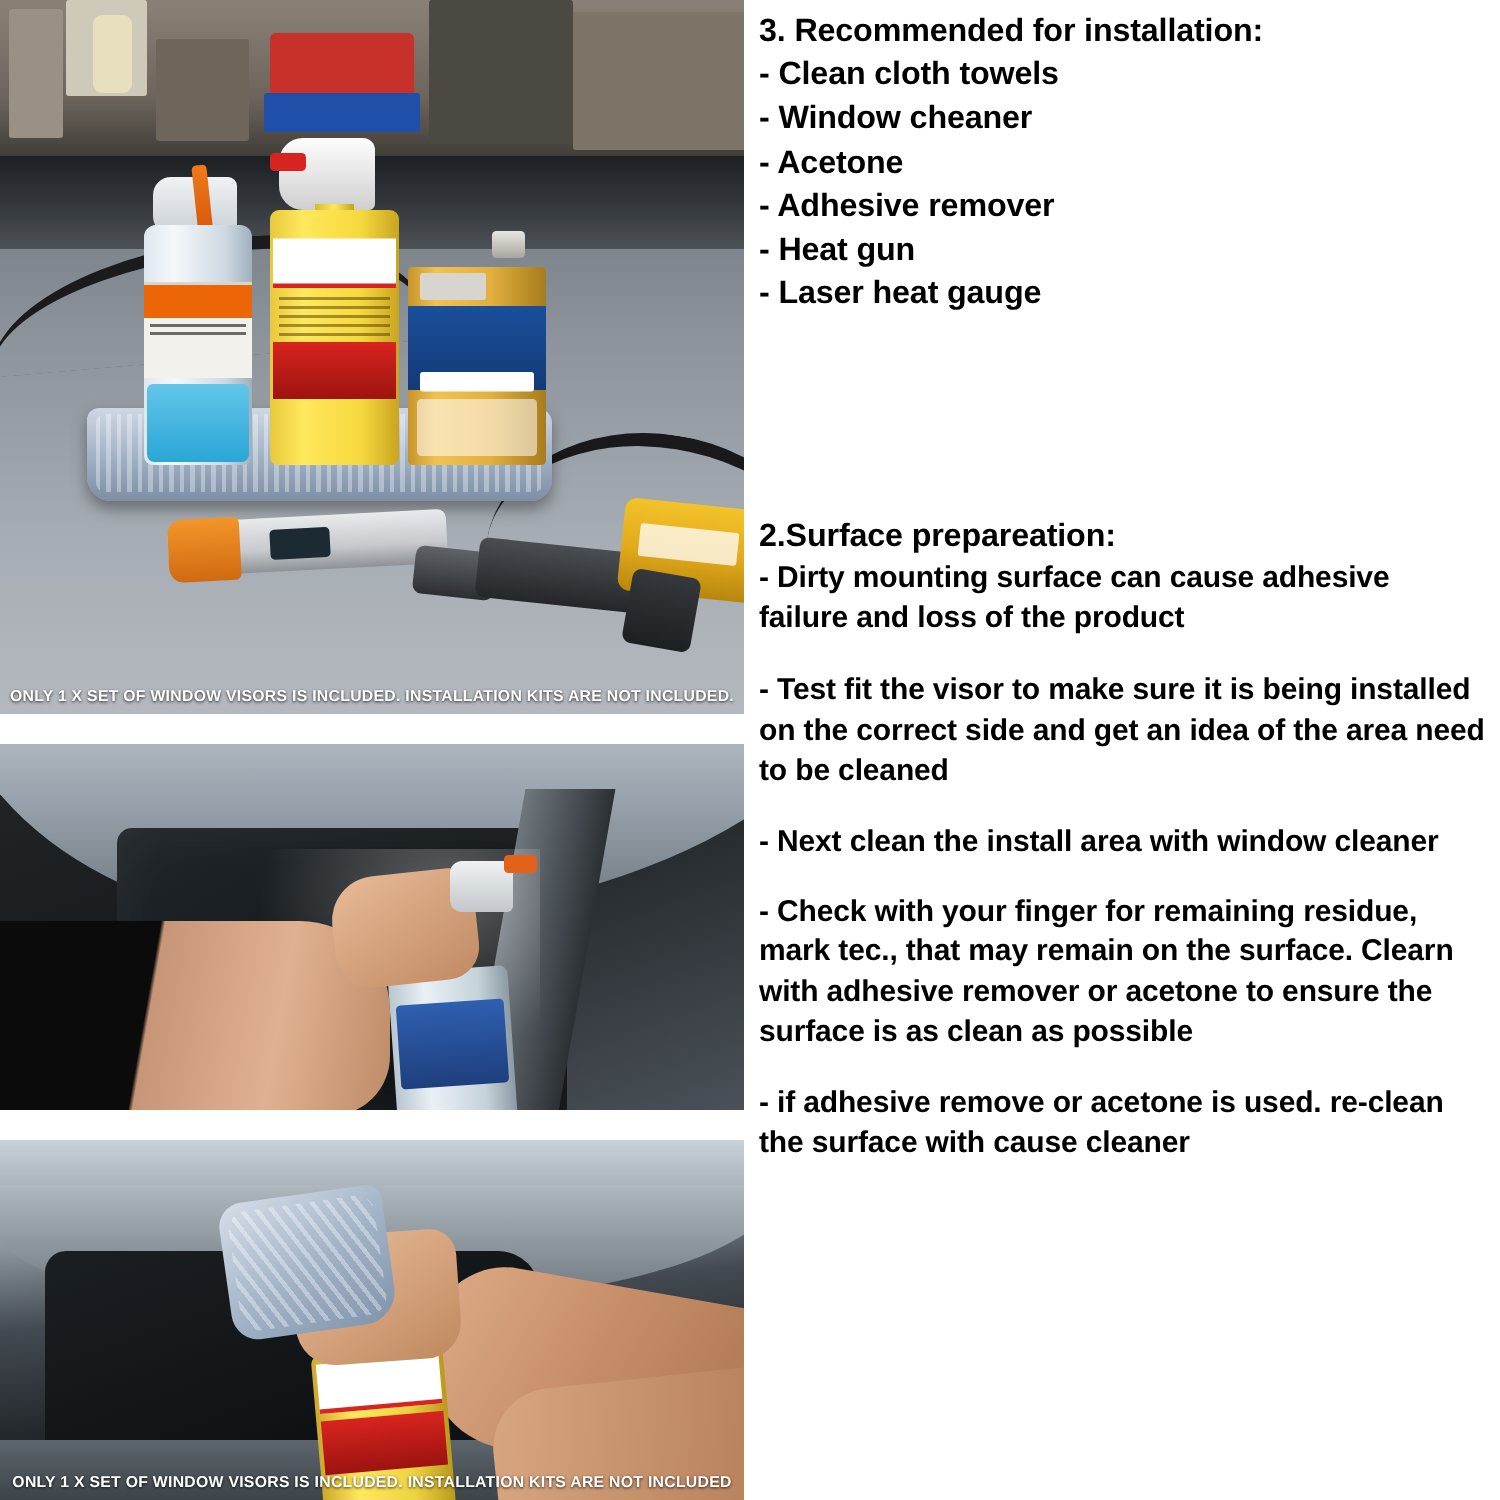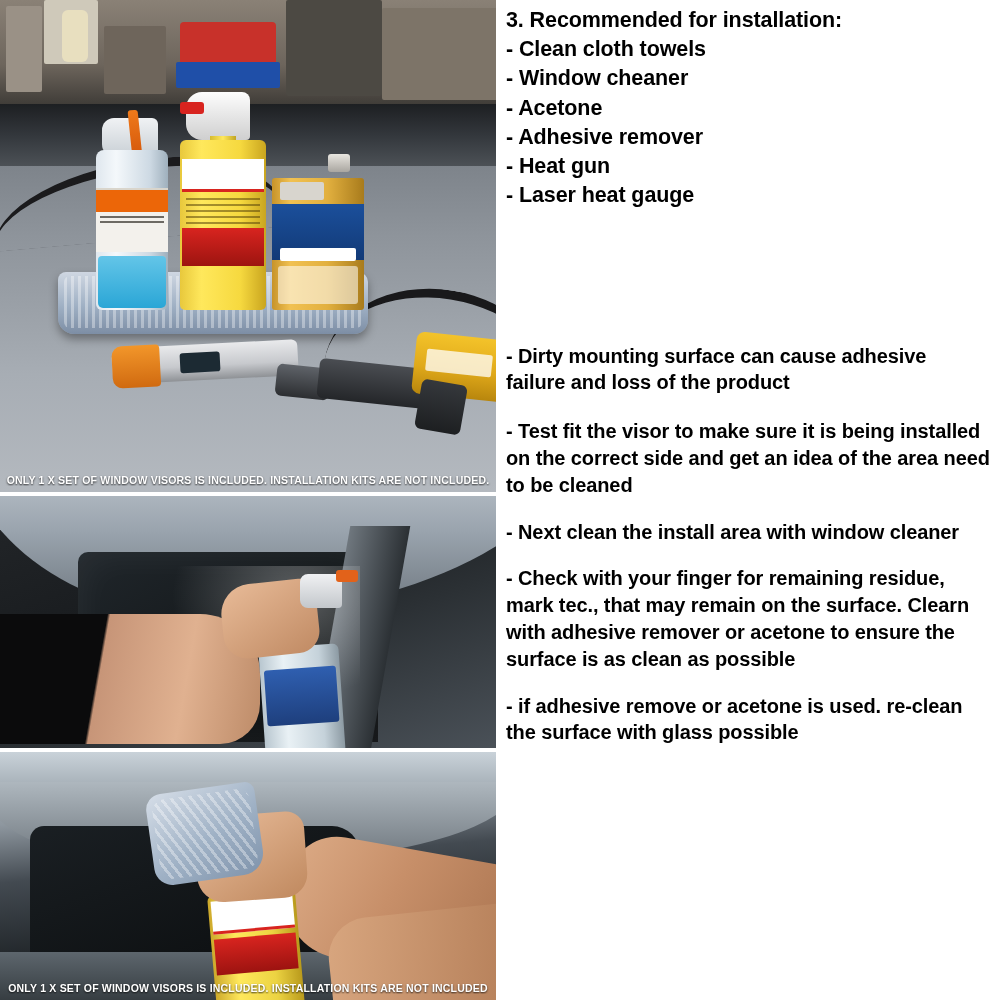--- a/index.html
+++ b/index.html
@@ -23,21 +23,21 @@
   }
 
   
   .photo-col {
     width: 496px;
     height: 1000px;
     position: relative;
     background: #ffffff;
     display: flex;
     flex-direction: column;
-    gap: 4px;
+    gap: 20px;
   }
   .photo {
     position: relative;
     overflow: hidden;
   }
   .photo-1 { height: 492px; }
   .photo-2 { height: 252px; }
   .photo-3 { height: 248px; }
 
   .caption {
@@ -515,21 +515,22 @@
       <div class="line">- Window cheaner</div>
       <div class="line">- Acetone</div>
       <div class="line">- Adhesive remover</div>
       <div class="line">- Heat gun</div>
       <div class="line">- Laser heat gauge</div>
     </div>
 
     <div class="sec-gap-lg"></div>
 
     <div class="block">
+      <div class="line">2.Surface prepareation:</div>
       <div class="para" style="margin-bottom:22px;">- Dirty mounting surface can cause adhesive failure and loss of the product</div>
       <div class="para">- Test fit the visor to make sure it is being installed on the correct side and get an idea of the area need to be cleaned</div>
       <div class="para">- Next clean the install area with window cleaner</div>
       <div class="para">- Check with your finger for remaining residue, mark tec., that may remain on the surface. Clearn with adhesive remover or acetone to ensure the surface is as clean as possible</div>
-      <div class="para">- if adhesive remove or acetone is used. re-clean the surface with glass possible</div>
+      <div class="para">- if adhesive remove or acetone is used. re-clean the surface with cause cleaner</div>
     </div>
 
   </div>
 </div>
 
 </body></html>

